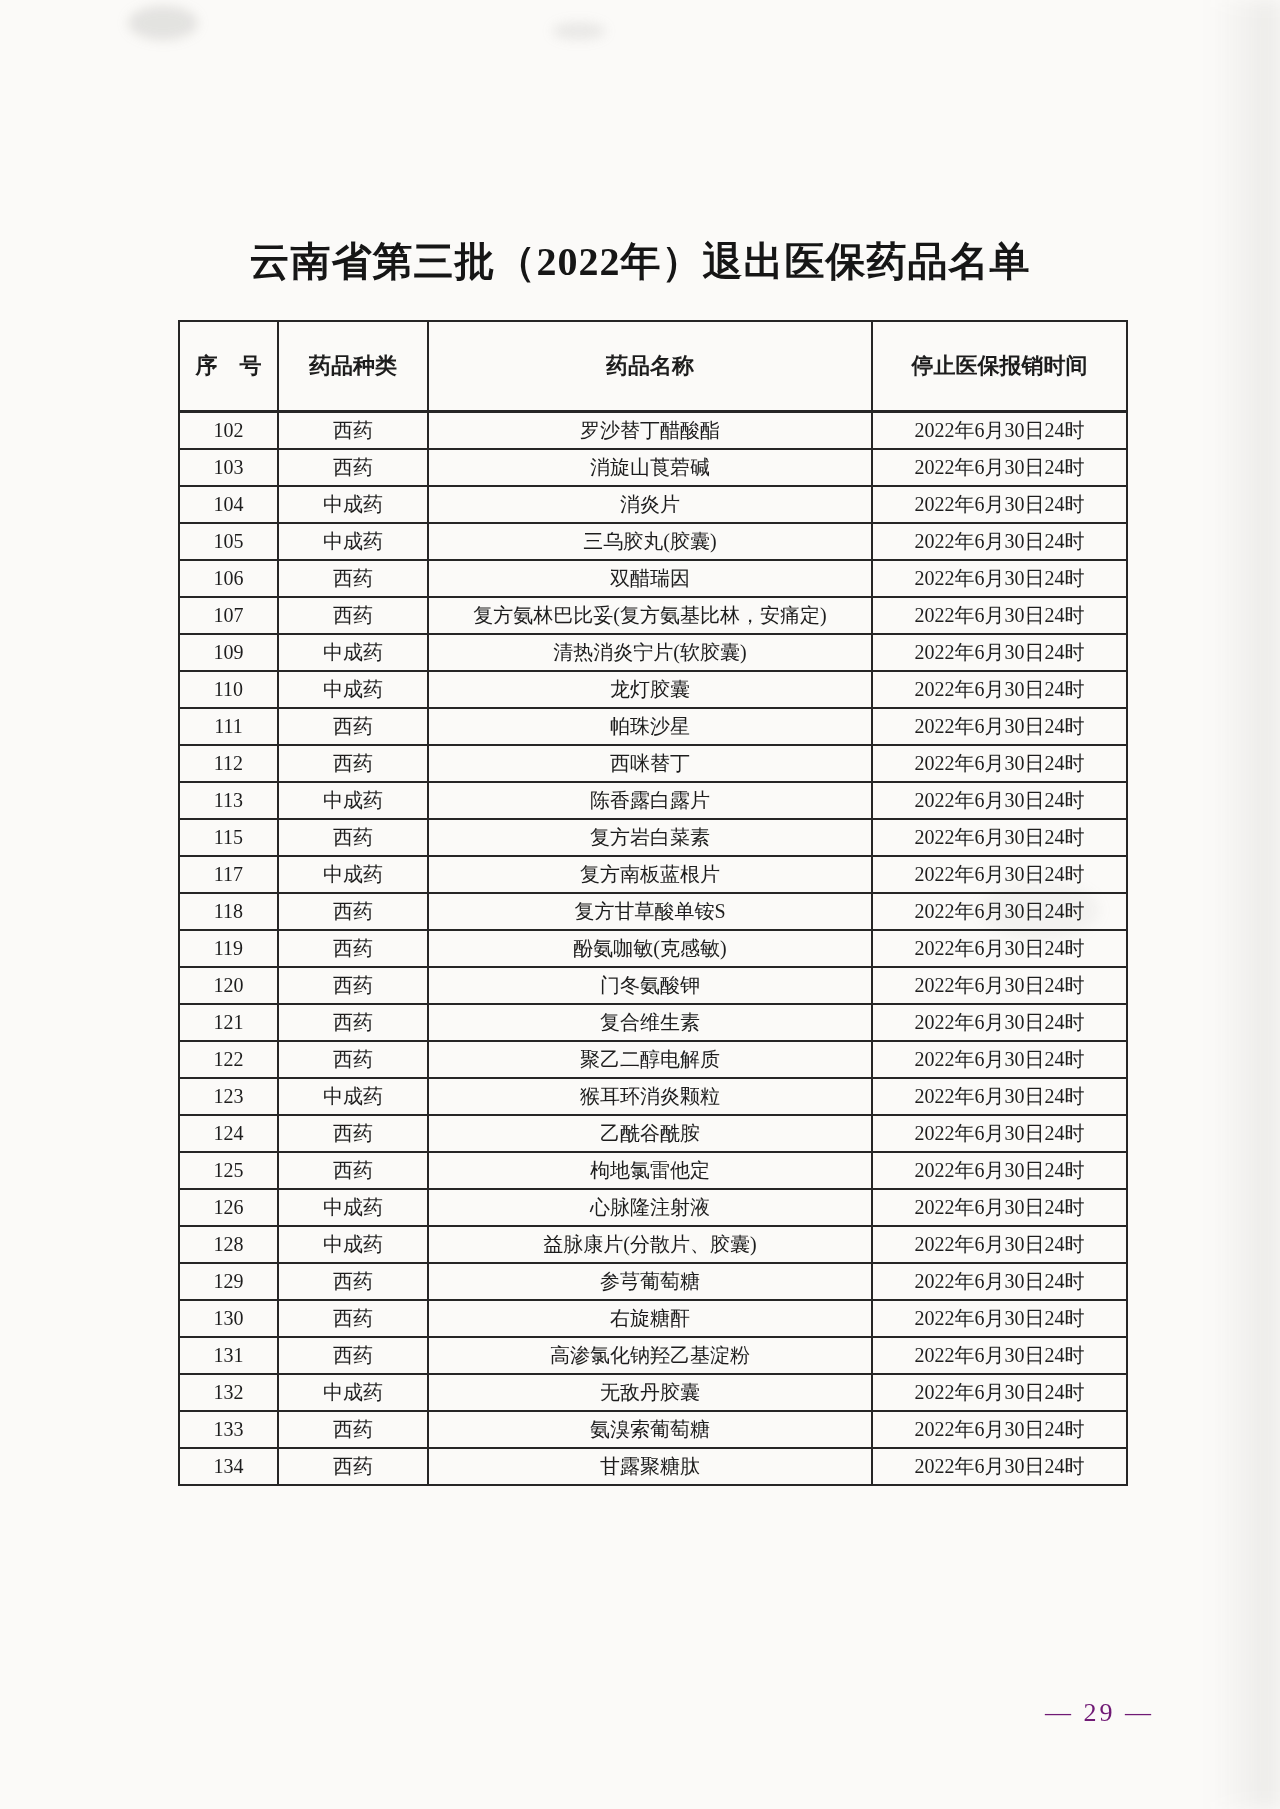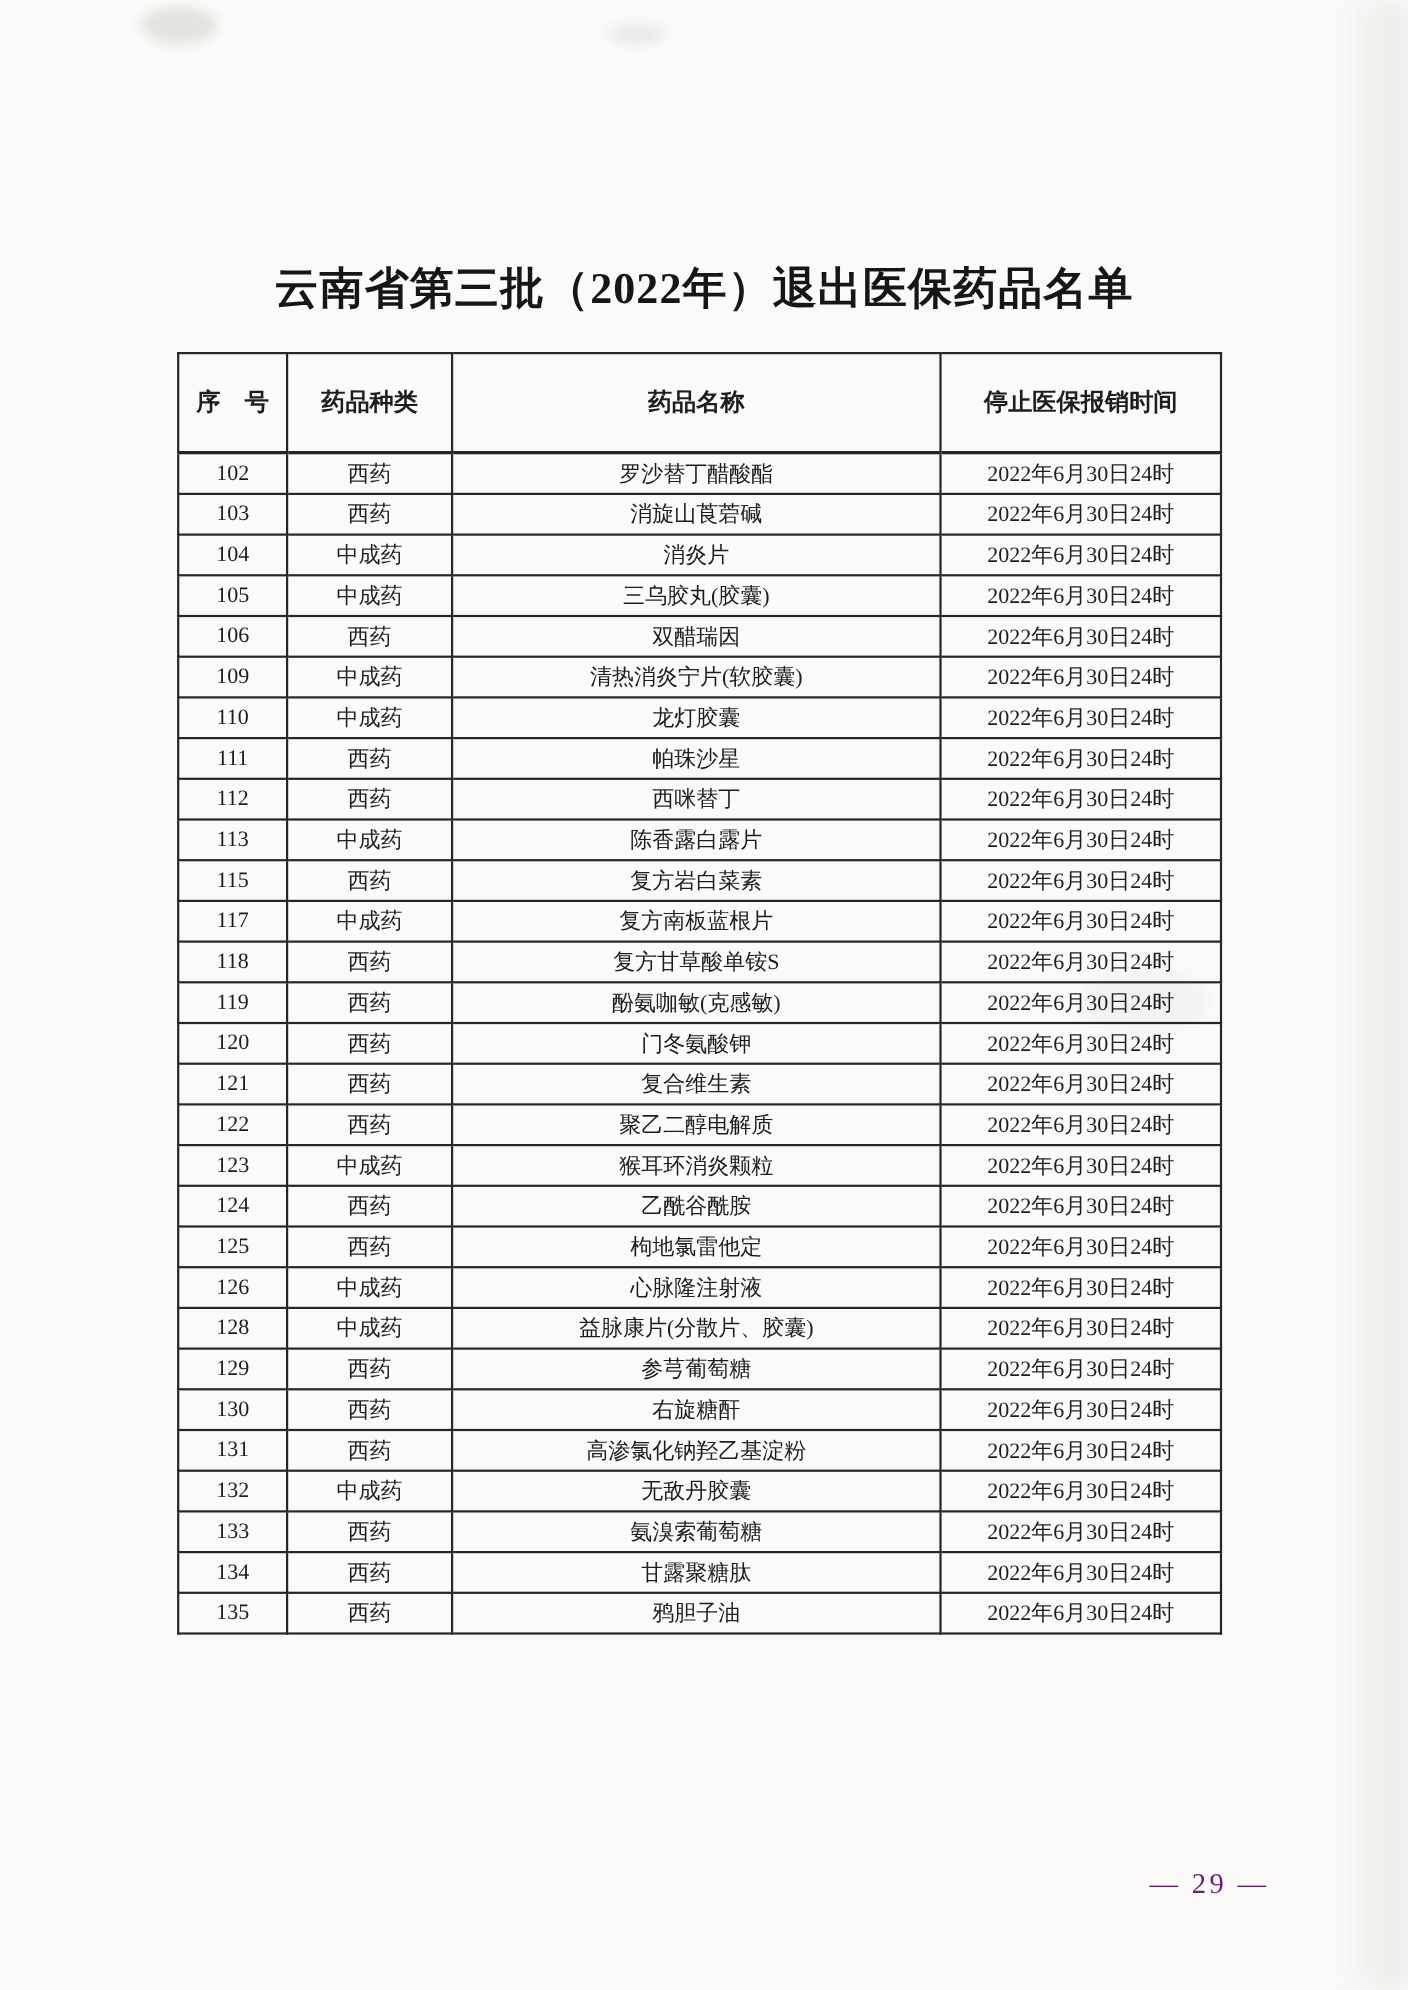--- a/index.html
+++ b/index.html
@@ -33,21 +33,21 @@
     top:234px;left:0;width:100%;
     margin:0;
     text-align:center;
     font-size:40px;
     font-weight:bold;
     letter-spacing:1px;
     color:#161616;
   }
   table.druglist{
     position:absolute;
-    top:320px;left:161px;
+    top:320px;left:178px;
     width:948px;
     border-collapse:collapse;
     table-layout:fixed;
   }
   table.druglist th,
   table.druglist td{
     border:2px solid var(--border);
     text-align:center;
     vertical-align:middle;
     padding:0 4px;
@@ -127,20 +127,26 @@
           <td>三乌胶丸(胶囊)</td>
           <td>2022年6月30日24时</td>
         </tr>
         <tr>
           <td>106</td>
           <td>西药</td>
           <td>双醋瑞因</td>
           <td>2022年6月30日24时</td>
         </tr>
         <tr>
+          <td>107</td>
+          <td>西药</td>
+          <td>复方氨林巴比妥(复方氨基比林，安痛定)</td>
+          <td>2022年6月30日24时</td>
+        </tr>
+        <tr>
           <td>109</td>
           <td>中成药</td>
           <td>清热消炎宁片(软胶囊)</td>
           <td>2022年6月30日24时</td>
         </tr>
         <tr>
           <td>110</td>
           <td>中成药</td>
           <td>龙灯胶囊</td>
           <td>2022年6月30日24时</td>
@@ -262,26 +268,20 @@
         <tr>
           <td>133</td>
           <td>西药</td>
           <td>氨溴索葡萄糖</td>
           <td>2022年6月30日24时</td>
         </tr>
         <tr>
           <td>134</td>
           <td>西药</td>
           <td>甘露聚糖肽</td>
-          <td>2022年6月30日24时</td>
-        </tr>
-        <tr>
-          <td>135</td>
-          <td>西药</td>
-          <td>鸦胆子油</td>
           <td>2022年6月30日24时</td>
         </tr>
       </tbody>
   </table>
 
   <div class="page-number">— 29 —</div>
 
 </div>
 
 </body></html>

